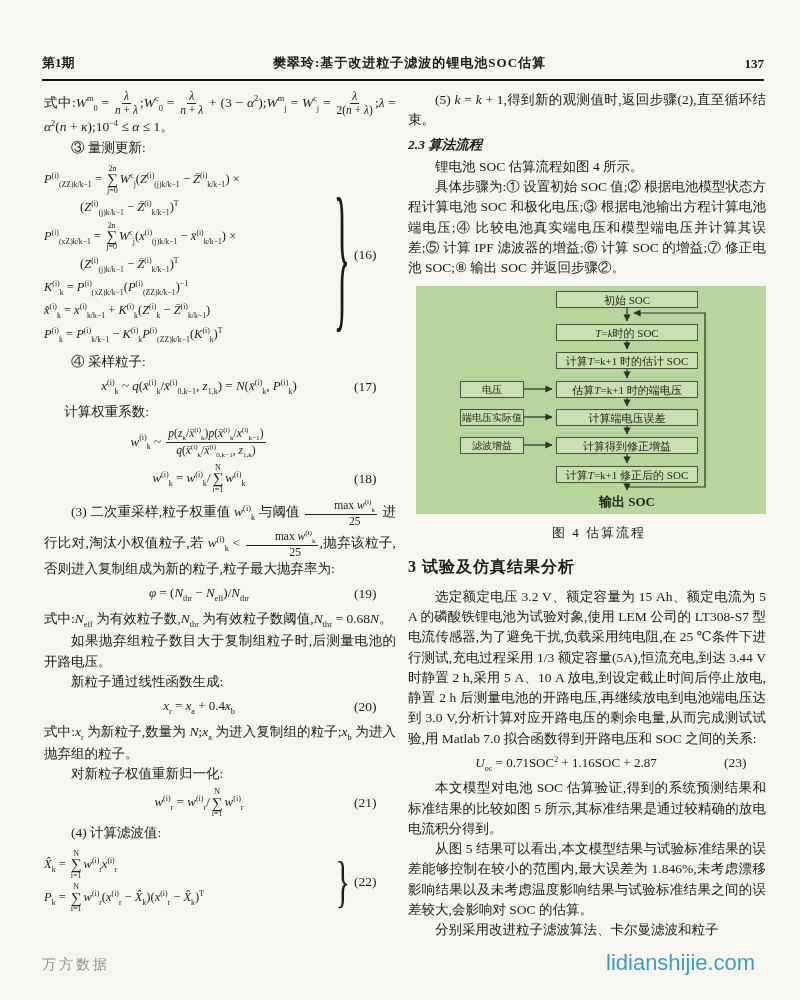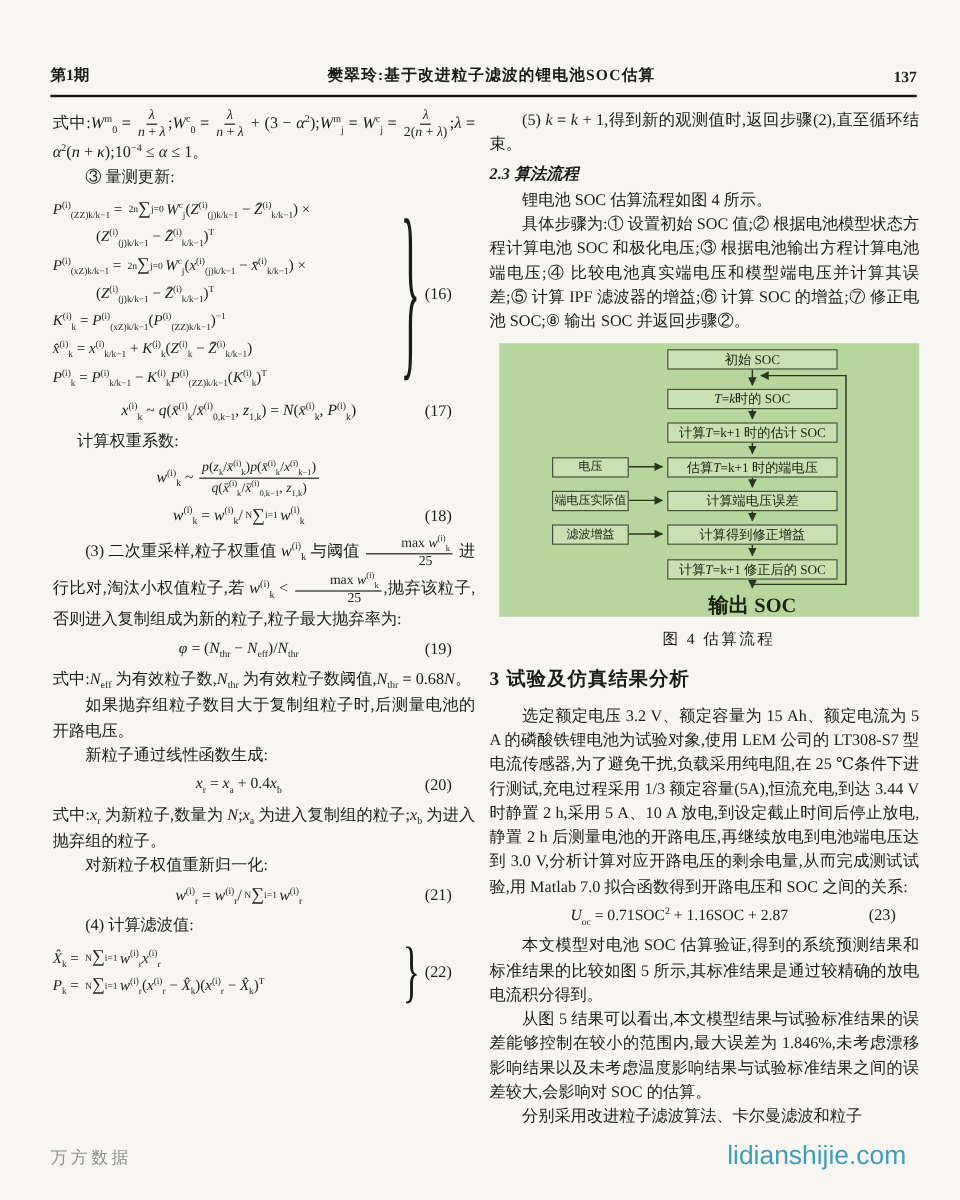--- a/index.html
+++ b/index.html
@@ -27,34 +27,34 @@
   .eq-lines .ln{font-size:12.5px;margin:3px 0;text-indent:0;}
   .eq-lines .ind{padding-left:36px;}
   .brace{display:inline-block;font-size:34px;font-weight:300;transform:scaleY(4.8);
          transform-origin:center;margin:0 4px;}
   .brace.small{transform:scaleY(1.9);font-size:30px;}
   sub,sup{font-size:0.62em;}
   .fr{display:inline-flex;flex-direction:column;align-items:center;vertical-align:middle;
       margin:0 2px;line-height:1.15;font-size:11.5px;}
   .fr .t{border-bottom:1px solid #222;padding:0 2px;display:block;}
   .fr .b{display:block;}
-  .sum{display:inline-flex;flex-direction:row;align-items:center;vertical-align:middle;
+  .sum{display:inline-flex;flex-direction:column;align-items:center;vertical-align:middle;
        line-height:1;margin:0 2px;}
   .sum .t,.sum .b{font-size:8px;line-height:1.05;}
   .sum .s{font-size:15px;line-height:0.9;}
   
   .fig4{margin:8px 0 2px 8px;width:350px;}
   .panel{position:relative;width:350px;height:228px;background:#b7d69d;border-radius:0;}
   .fbox{position:absolute;background:#c9e1b1;border:1px solid #44523a;color:#18230f;
         display:flex;align-items:center;justify-content:center;font-size:11px;white-space:nowrap;
         height:17px;box-sizing:border-box;}
   .fbox.side{font-size:10px;}
   .fmain{left:140px;width:142px;}
   .fside{left:44px;width:64px;}
-  .fout{position:absolute;left:140px;width:142px;top:206px;text-align:center;font-size:17px;
+  .fout{position:absolute;left:140px;width:142px;top:206px;text-align:center;font-size:13px;
         color:#18230f;font-weight:bold;}
   .caption{width:350px;margin:9px 0 0 8px;text-align:center;font-size:13px;letter-spacing:2px;}
   .arrows{position:absolute;left:0;top:0;pointer-events:none;}
   
   .wm-left{position:absolute;left:42px;top:956px;font-size:14px;color:#90908a;letter-spacing:3px;}
   .wm-right{position:absolute;left:606px;top:950px;font-size:22px;color:#3f9db8;
             font-family:"Liberation Sans","DejaVu Sans",sans-serif;}
 </style>
 </head>
 <body>
@@ -95,20 +95,21 @@
             </span><i>W</i><sup>c</sup><sub>j</sub>(<i>x</i><sup>(i)</sup><sub>(j)k/k−1</sub> − <i>x̄</i><sup>(i)</sup><sub>k/k−1</sub>) ×</div>
         <div class="ln ind">(<i>Z</i><sup>(i)</sup><sub>(j)k/k−1</sub> − <i>Z̄</i><sup>(i)</sup><sub>k/k−1</sub>)<sup>T</sup></div>
         <div class="ln"><i>K</i><sup>(i)</sup><sub>k</sub> = <i>P</i><sup>(i)</sup><sub>(xZ)k/k−1</sub>(<i>P</i><sup>(i)</sup><sub>(ZZ)k/k−1</sub>)<sup>−1</sup></div>
         <div class="ln"><i>x̂</i><sup>(i)</sup><sub>k</sub> = <i>x</i><sup>(i)</sup><sub>k/k−1</sub> + <i>K</i><sup>(i)</sup><sub>k</sub>(<i>Z</i><sup>(i)</sup><sub>k</sub> − <i>Z̄</i><sup>(i)</sup><sub>k/k−1</sub>)</div>
         <div class="ln"><i>P</i><sup>(i)</sup><sub>k</sub> = <i>P</i><sup>(i)</sup><sub>k/k−1</sub> − <i>K</i><sup>(i)</sup><sub>k</sub><i>P</i><sup>(i)</sup><sub>(ZZ)k/k−1</sub>(<i>K</i><sup>(i)</sup><sub>k</sub>)<sup>T</sup></div>
       </div>
       <span class="brace">}</span>
       <span class="eqnum">(16)</span>
     </div>
 
+    <p class="p">④ 采样粒子:</p>
     <div class="eqrow">
       <span class="eqbody"><i>x</i><sup>(i)</sup><sub>k</sub> ~ <i>q</i>(<i>x̄</i><sup>(i)</sup><sub>k</sub>/<i>x̄</i><sup>(i)</sup><sub>0,k−1</sub>, <i>z</i><sub>1,k</sub>) = <i>N</i>(<i>x̄</i><sup>(i)</sup><sub>k</sub>, <i>P</i><sup>(i)</sup><sub>k</sub>)</span>
       <span class="eqnum">(17)</span>
     </div>
 
     <p class="p0" style="text-indent:1.5em">计算权重系数:</p>
     <div class="eqrow">
       <span class="eqbody"><i>w</i><sup>(i)</sup><sub>k</sub> ~ <span class="fr">
             <span class="t"><i>p</i>(<i>z</i><sub>k</sub>/<i>x̄</i><sup>(i)</sup><sub>k</sub>)<i>p</i>(<i>x̄</i><sup>(i)</sup><sub>k</sub>/<i>x</i><sup>(i)</sup><sub>k−1</sub>)</span>
             <span class="b"><i>q</i>(<i>x̄</i><sup>(i)</sup><sub>k</sub>/<i>x̄</i><sup>(i)</sup><sub>0,k−1</sub>, <i>z</i><sub>1,k</sub>)</span>

